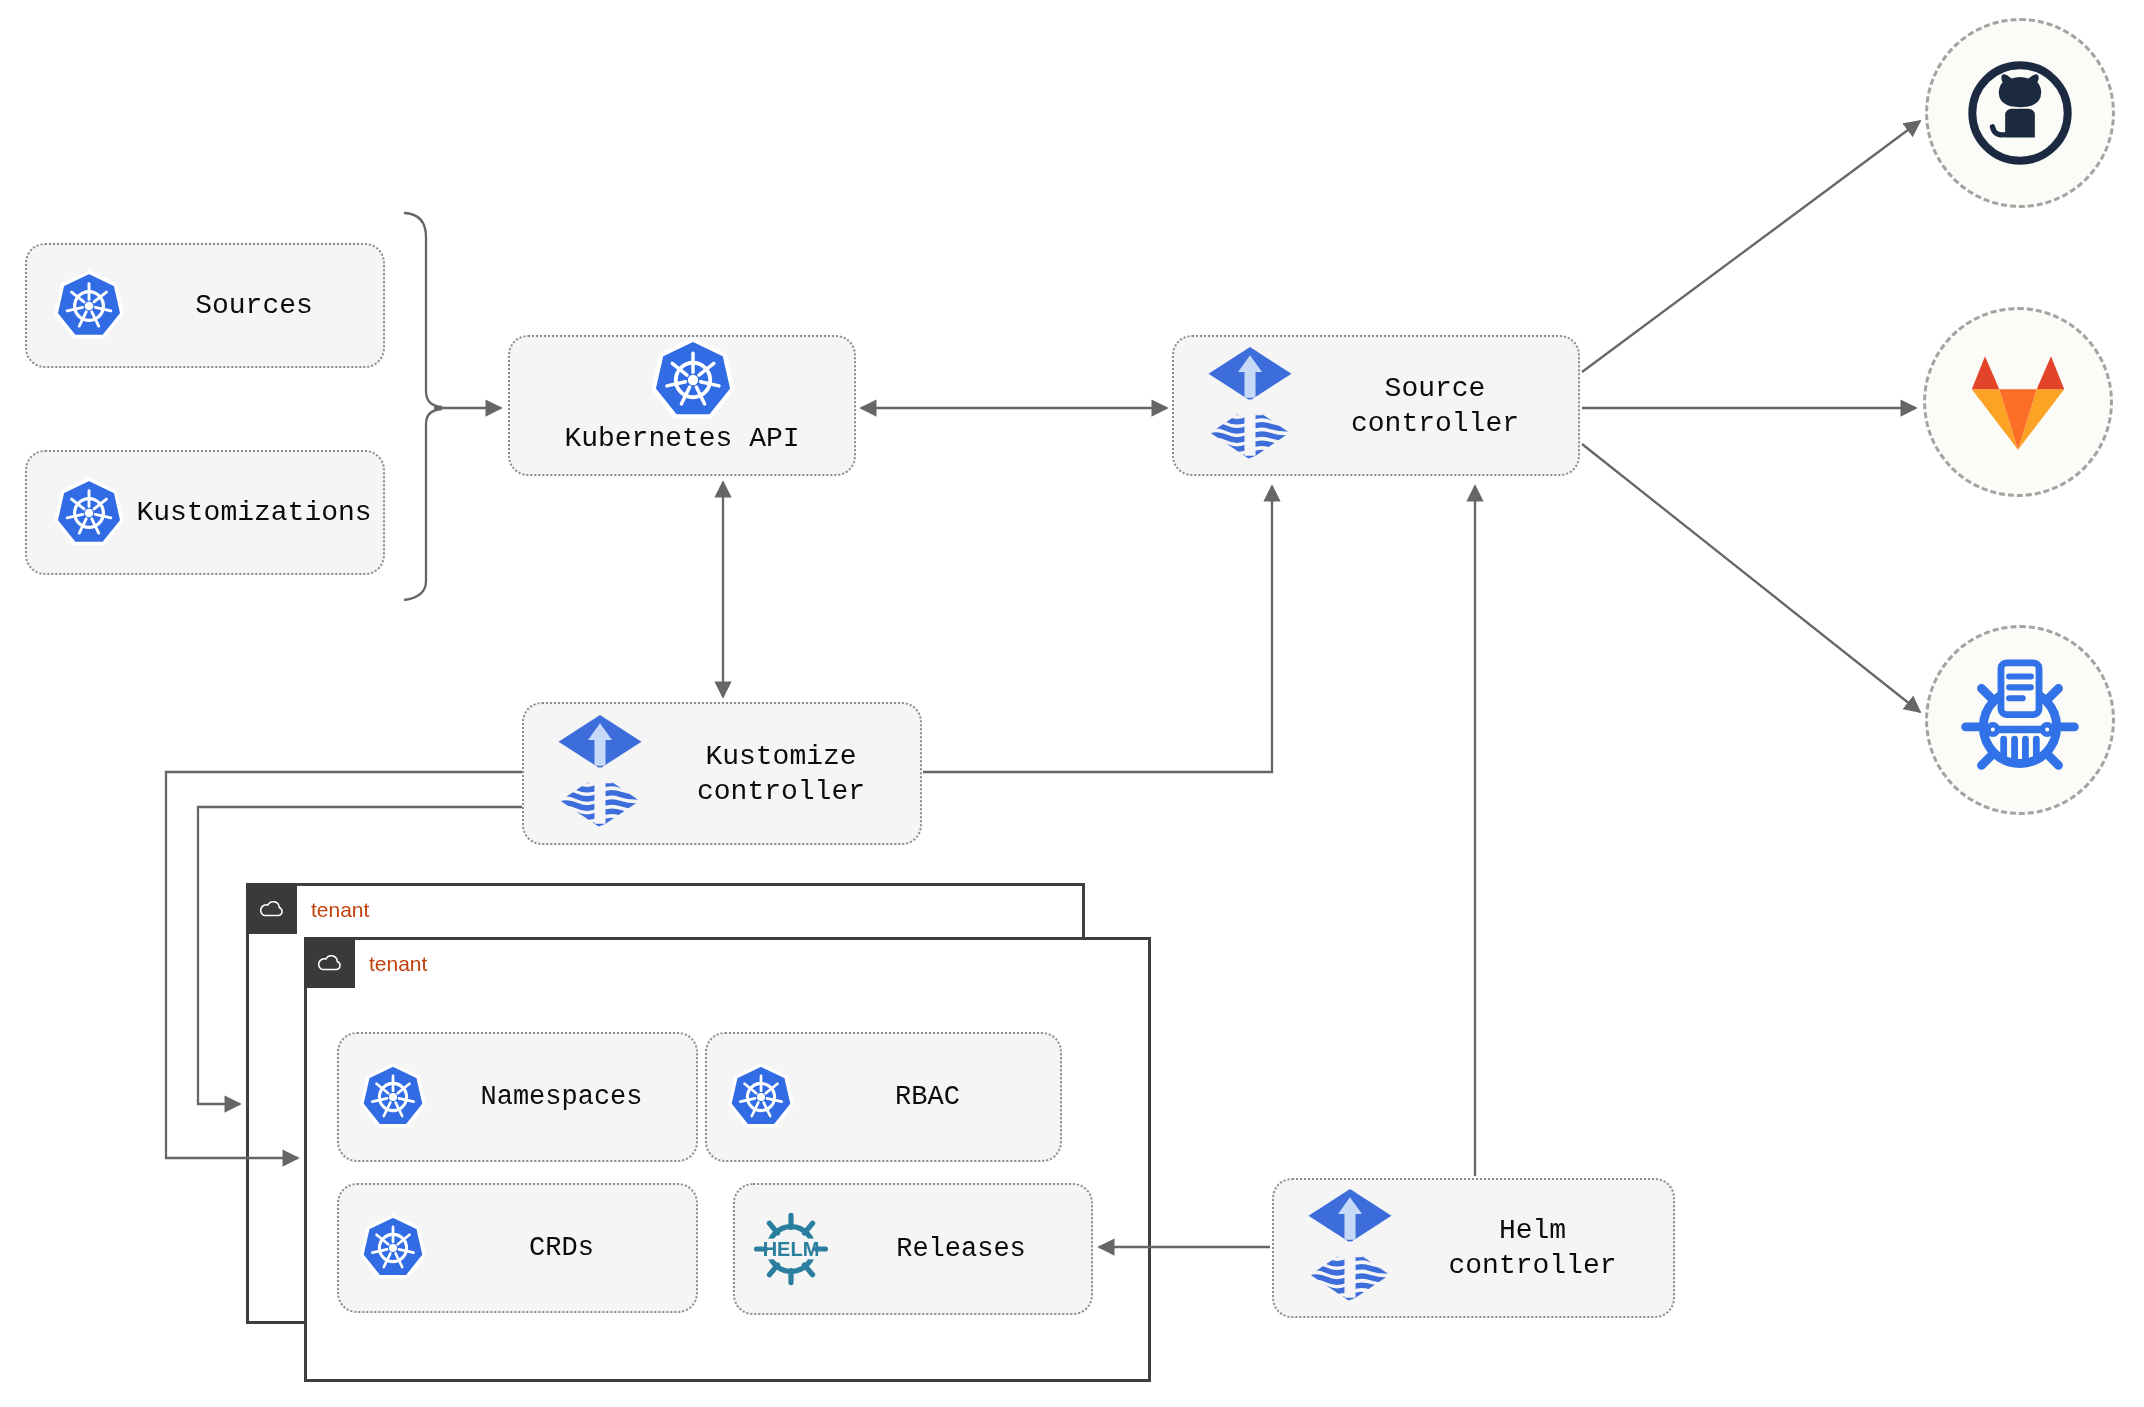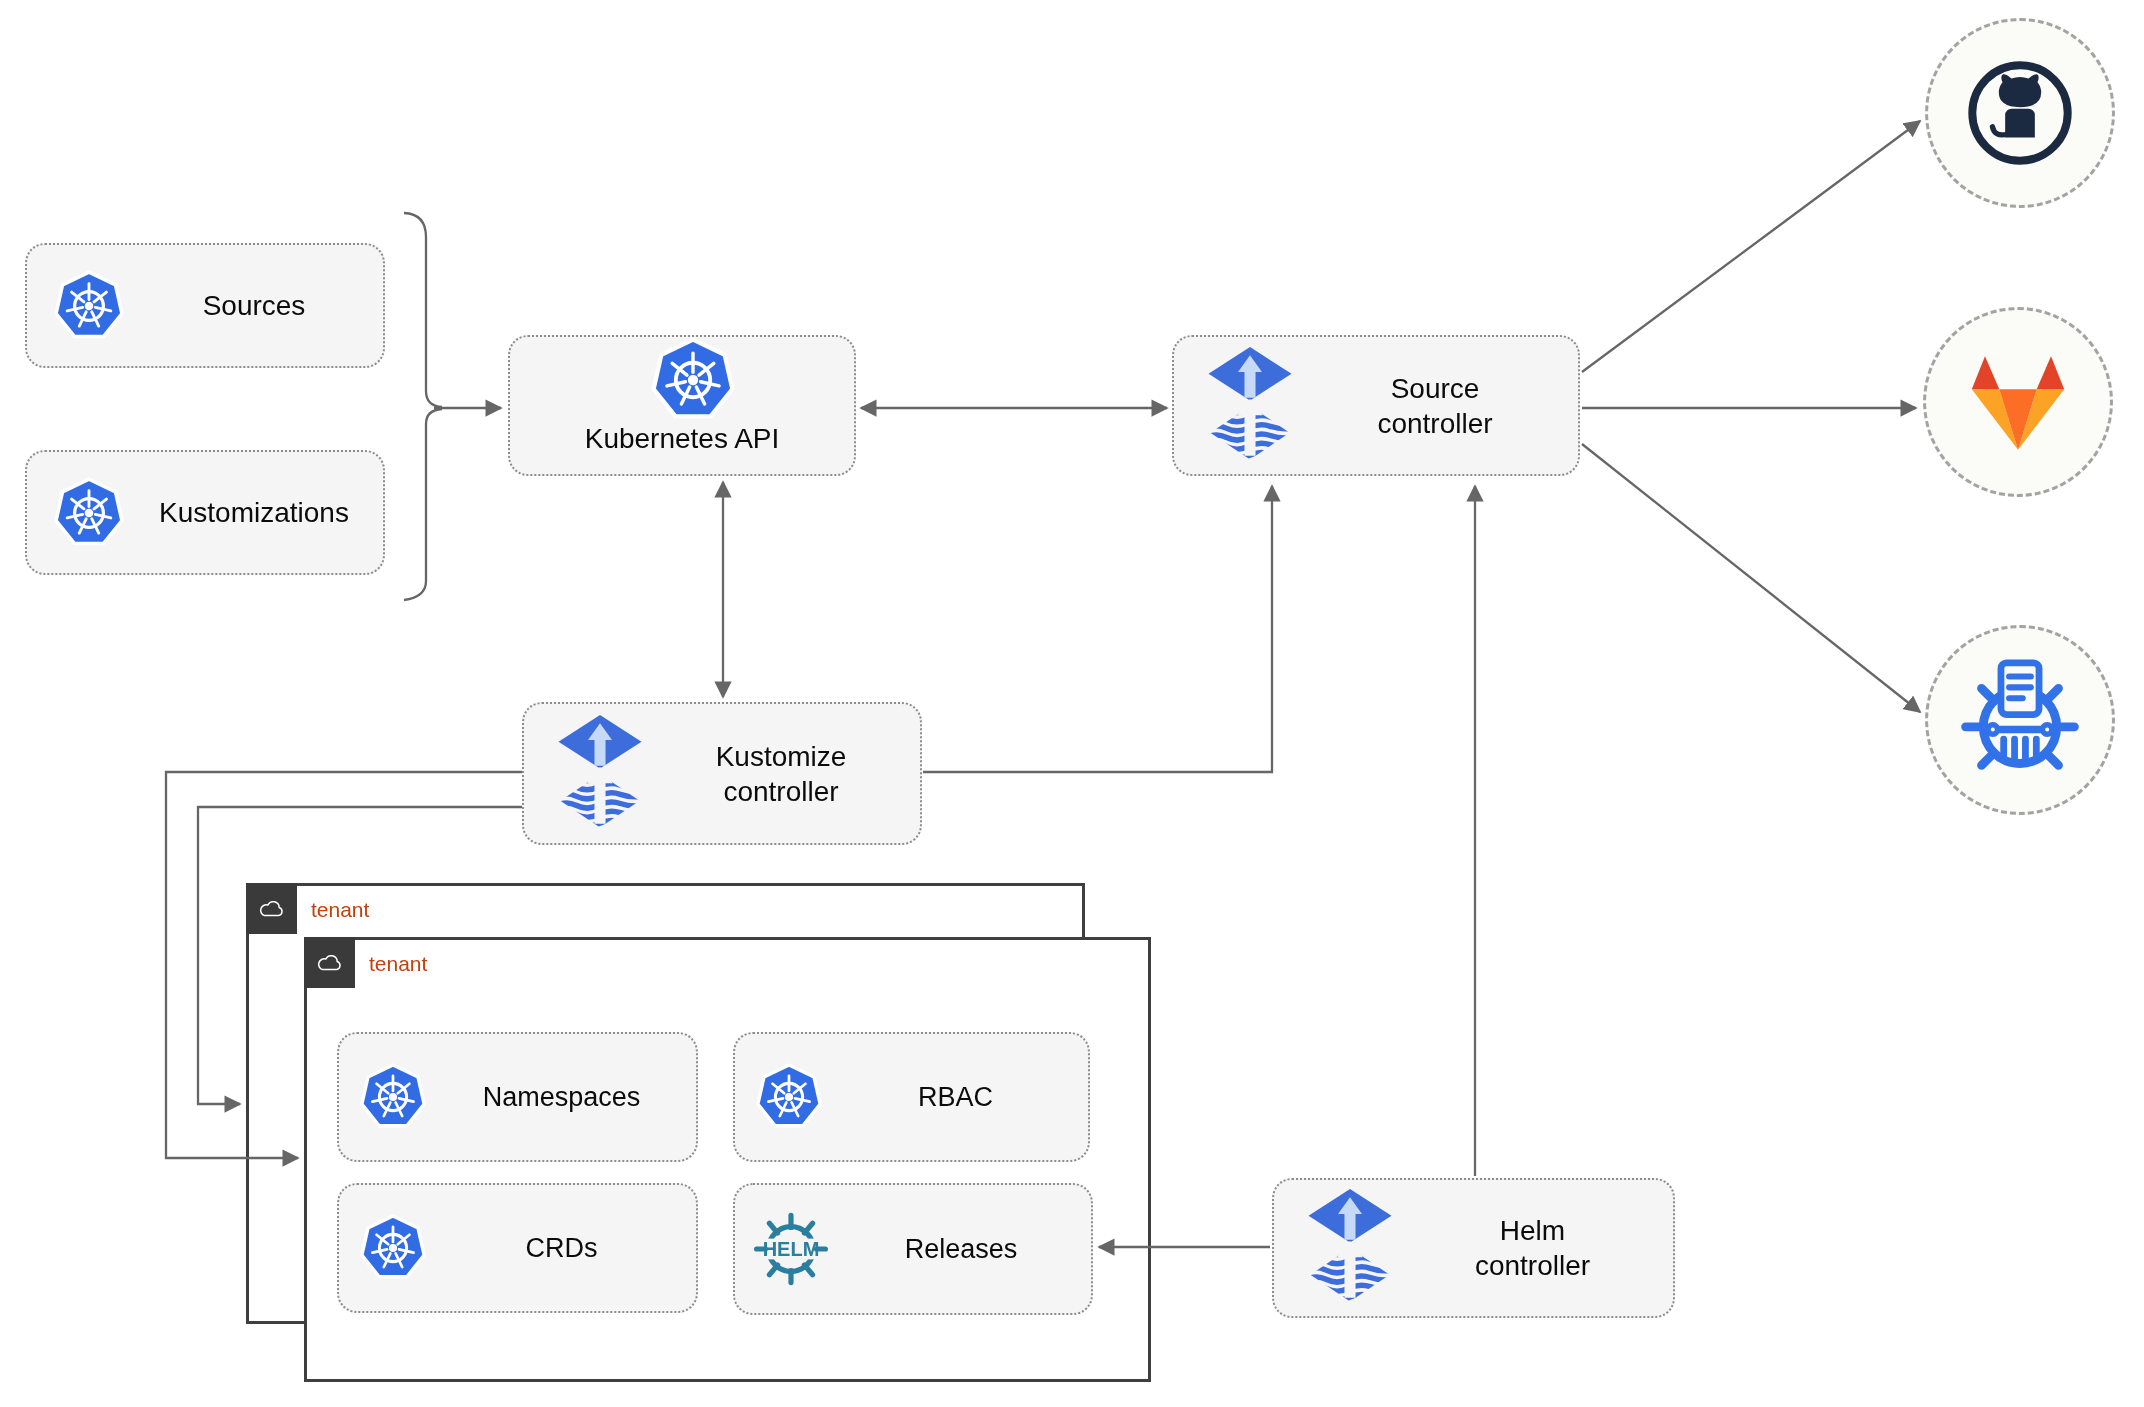--- a/index.html
+++ b/index.html
@@ -3,21 +3,21 @@
 <meta charset="utf-8">
 <style>
   html,body{margin:0;padding:0;background:#ffffff;}
   #canvas{position:relative;width:2144px;height:1407px;background:#ffffff;
           font-family:"Liberation Sans",sans-serif;overflow:hidden;}
 
   
   .node{position:absolute;background:#F5F5F5;border:2.4px dotted #8C8C8C;border-radius:20px;
         display:flex;align-items:center;box-sizing:border-box;z-index:8;}
   .node .ic{flex:0 0 auto;}
-  .node .lbl{flex:1;text-align:center;font-size:28px;color:#0b0b0b;}
+  .node .lbl{flex:1;text-align:center;font-size:28px;color:#0b0b0b;font-family:Liberation Mono, monospace;}
   .node .lbl .l2{line-height:35px;}
   .node-sm .lbl{font-size:27px;}
 
   
   .tenant{position:absolute;background:#ffffff;border:3px solid #3F3F3F;box-sizing:border-box;}
   .tenant-head{position:absolute;left:-3px;top:-3px;width:51px;height:51px;background:#3A3A3A;
                display:flex;align-items:center;justify-content:center;}
   .tenant-lbl{position:absolute;left:62px;top:12px;font-size:21px;color:#c2410c;}
 
   
@@ -193,21 +193,21 @@
     </div>
   </div>
 
   <div class="node node-sm" style="left:337px;top:1032px;width:361px;height:130px;z-index:7;">
     <svg class="ic" style="margin-left:20px;" width="68" height="68">
         <use href="#sym-k8s"></use>
       </svg>
     <div class="lbl">Namespaces</div>
   </div>
 
-  <div class="node node-sm" style="left:733px;top:1032px;width:357px;height:130px;z-index:7;align-items:center;">
+  <div class="node node-sm" style="left:705px;top:1032px;width:357px;height:130px;z-index:7;align-items:center;">
     <svg class="ic" style="margin-left:20px;" width="68" height="68">
         <use href="#sym-k8s"></use>
       </svg>
     <div class="lbl">RBAC</div>
   </div>
 
   <div class="node node-sm" style="left:337px;top:1183px;width:361px;height:130px;z-index:7;">
     <svg class="ic" style="margin-left:20px;" width="68" height="68">
         <use href="#sym-k8s"></use>
       </svg>

